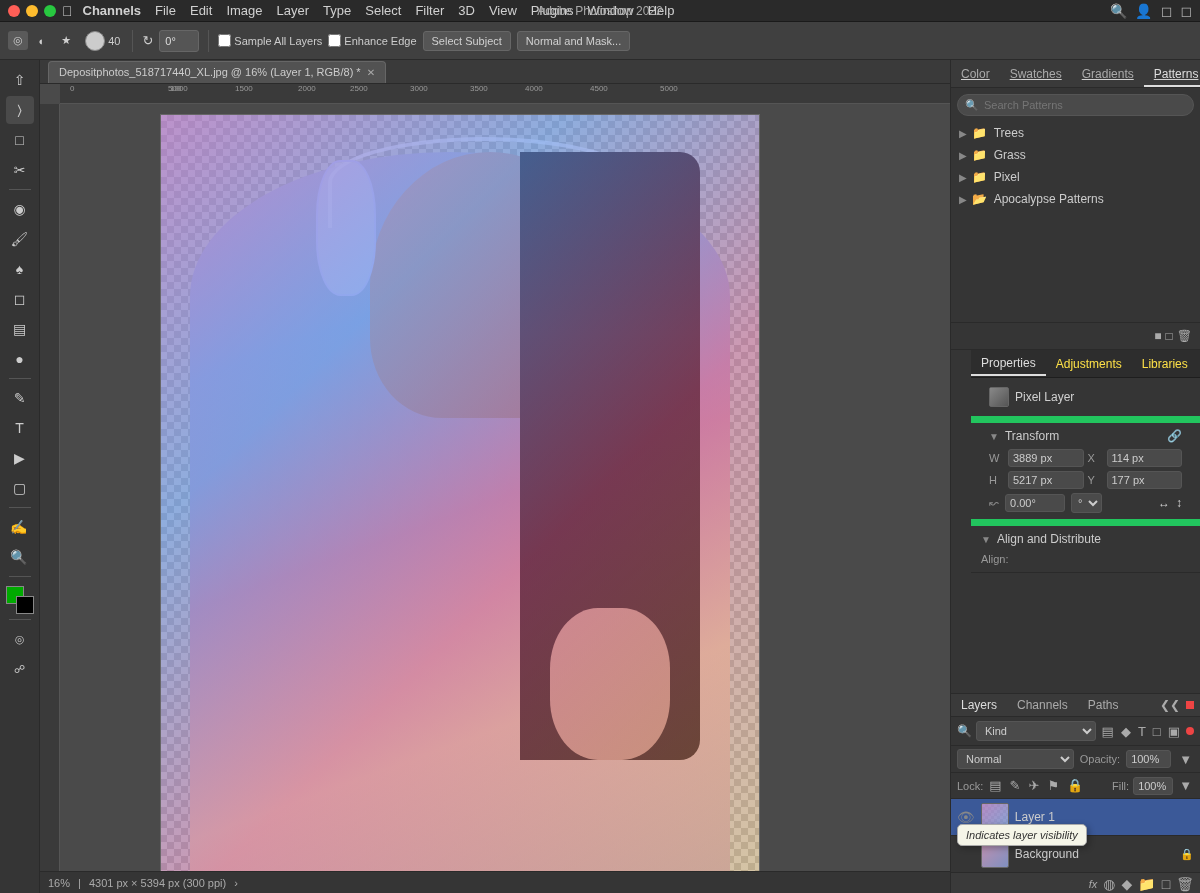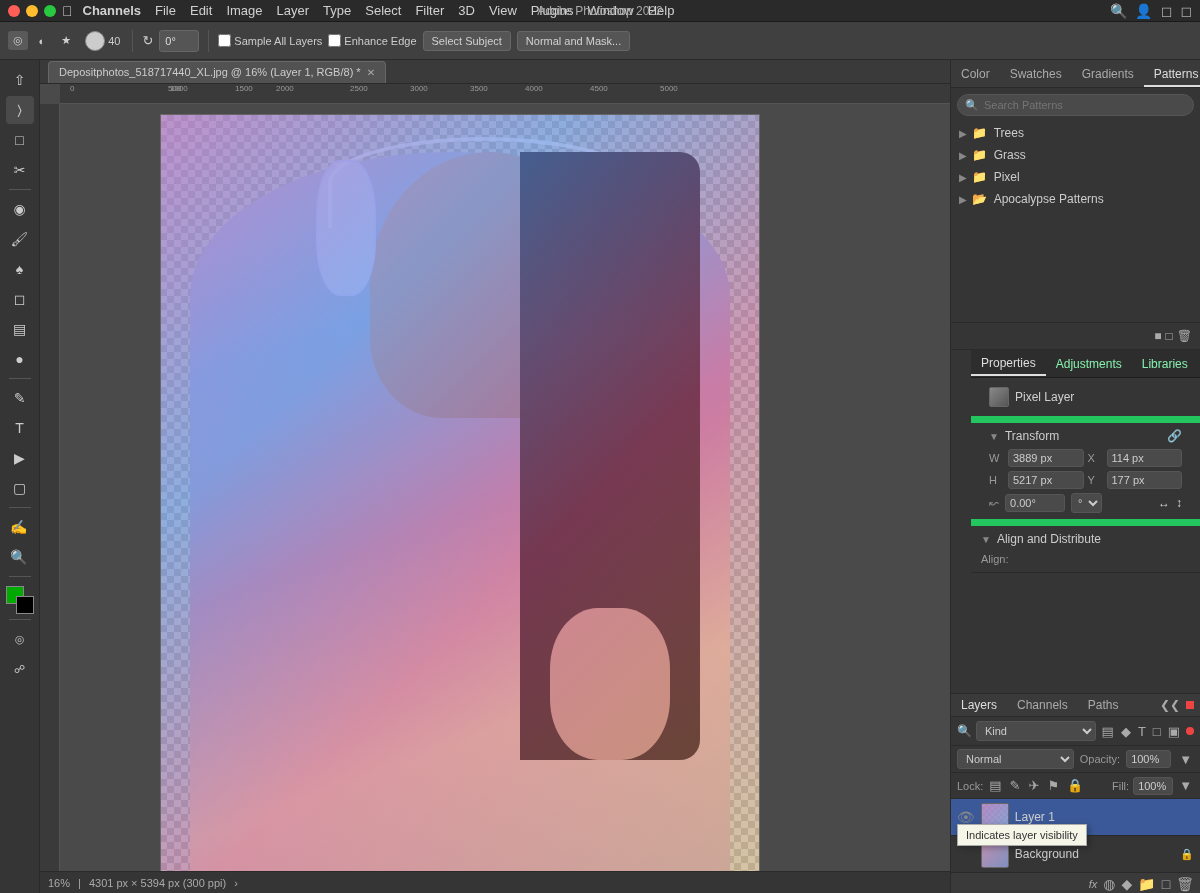--- a/index.html
+++ b/index.html
@@ -137,21 +137,21 @@
       border-left: 1px solid #2a2a2a; overflow: hidden;
     }
 
     
     #patterns-panel {
       height: 290px; background: #353535; border-bottom: 1px solid #2a2a2a;
       display: flex; flex-direction: column;
     }
     .panel-tabs {
       display: flex; height: 28px; background: #3a3a3a;
-      border-bottom: 1px solid #2a2a2a; align-items: flex-end;
+      border-bottom: 1px solid #2a2a2a; align-items: flex-end; text-decoration: underline;
     }
     .panel-tab {
       padding: 4px 10px; font-size: 12px; cursor: pointer;
       color: #aaa; border-bottom: 2px solid transparent;
     }
     .panel-tab-active { color: #ddd; border-bottom: 2px solid #ddd; }
     .panel-icon-btn {
       background: transparent; border: none; color: #aaa; cursor: pointer; font-size: 12px;
       padding: 2px;
     }
@@ -296,36 +296,37 @@
       padding: 3px 6px; gap: 6px; background: #3a3a3a;
     }
     .layers-footer-btn {
       background: transparent; border: none; color: #aaa; cursor: pointer; font-size: 14px;
     }
 
     
     .tooltip {
       position: absolute;
       background: #f5f5e8; color: #333; border: 1px solid #aaa;
-      padding: 4px 8px; border-radius: 0; font-size: 11px;
+      padding: 4px 8px; border-radius: 5px; font-size: 11px;
       white-space: nowrap; z-index: 100;
       box-shadow: 2px 2px 6px rgba(0,0,0,0.3);
+      font-style: italic;
     }
 
     
     .ruler-mark {
       position: absolute; top: 0; font-size: 8px; color: #999;
     }
 
     .right-panel-tabs-row {
       display: flex; height: 28px; background: #2d2d2d;
       align-items: center; border-bottom: 1px solid #1e1e1e;
     }
     .right-panel-tab {
-      padding: 4px 10px; font-size: 12px; cursor: pointer; color: #86efac;
+      padding: 4px 10px; font-size: 12px; cursor: pointer; color: #fde047;
     }
     .right-panel-tab-active { color: #ddd; border-bottom: 2px solid #ddd; }
     .right-panel-actions {
       margin-left: auto; display: flex; gap: 4px; padding-right: 6px;
     }
   </style>
 </head>
 <body>
 
 <div id="menubar">
@@ -425,21 +426,21 @@
     </div>
 
     <div id="canvas-content">
 
       <div id="ruler-top">
         <div style="position:relative;height:100%;overflow:hidden;">
           <span class="ruler-mark" style="left:10px;">0</span>
           <span class="ruler-mark" style="left:60px;margin-left:48px;">500</span>
           <span class="ruler-mark" style="left:110px;">1000</span>
           <span class="ruler-mark" style="left:175px;">1500</span>
-          <span class="ruler-mark" style="left:216px;">2000</span>
+          <span class="ruler-mark" style="left:238px;">2000</span>
           <span class="ruler-mark" style="left:290px;">2500</span>
           <span class="ruler-mark" style="left:350px;">3000</span>
           <span class="ruler-mark" style="left:410px;">3500</span>
           <span class="ruler-mark" style="left:465px;">4000</span>
           <span class="ruler-mark" style="left:530px;">4500</span>
           <span class="ruler-mark" style="left:600px;">5000</span>
         </div>
       </div>
 
       <div id="ruler-left"></div>

